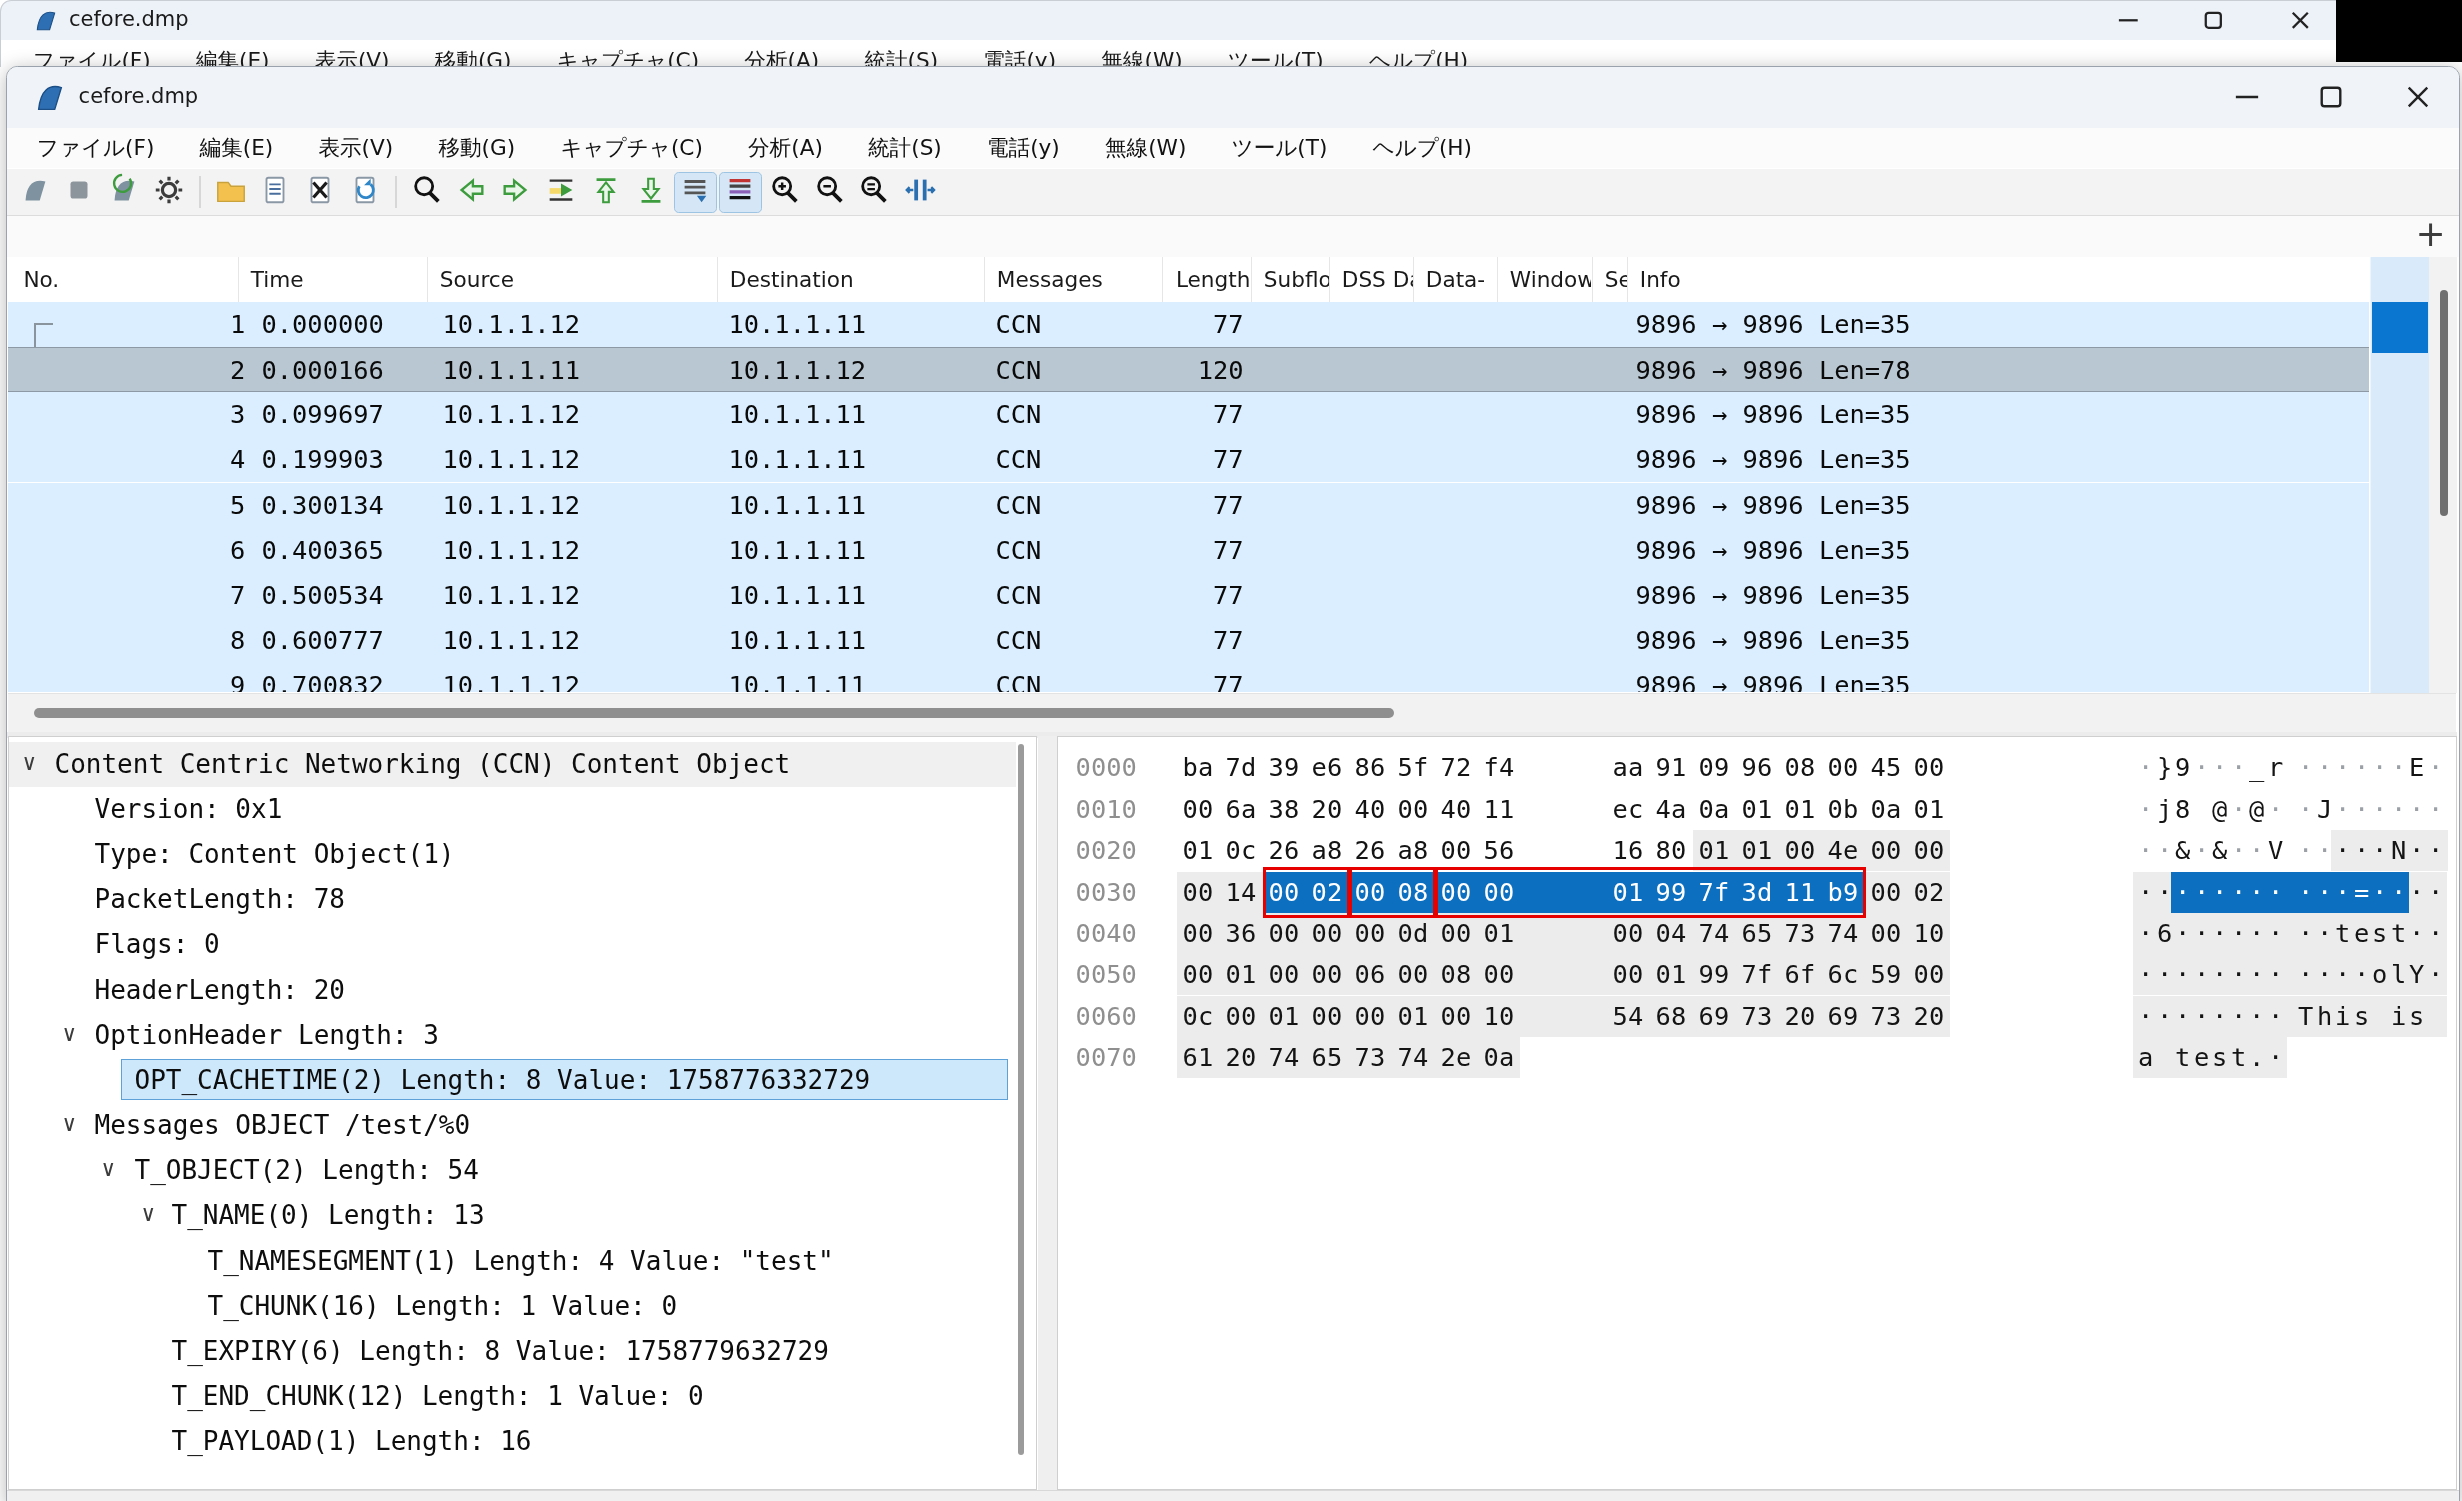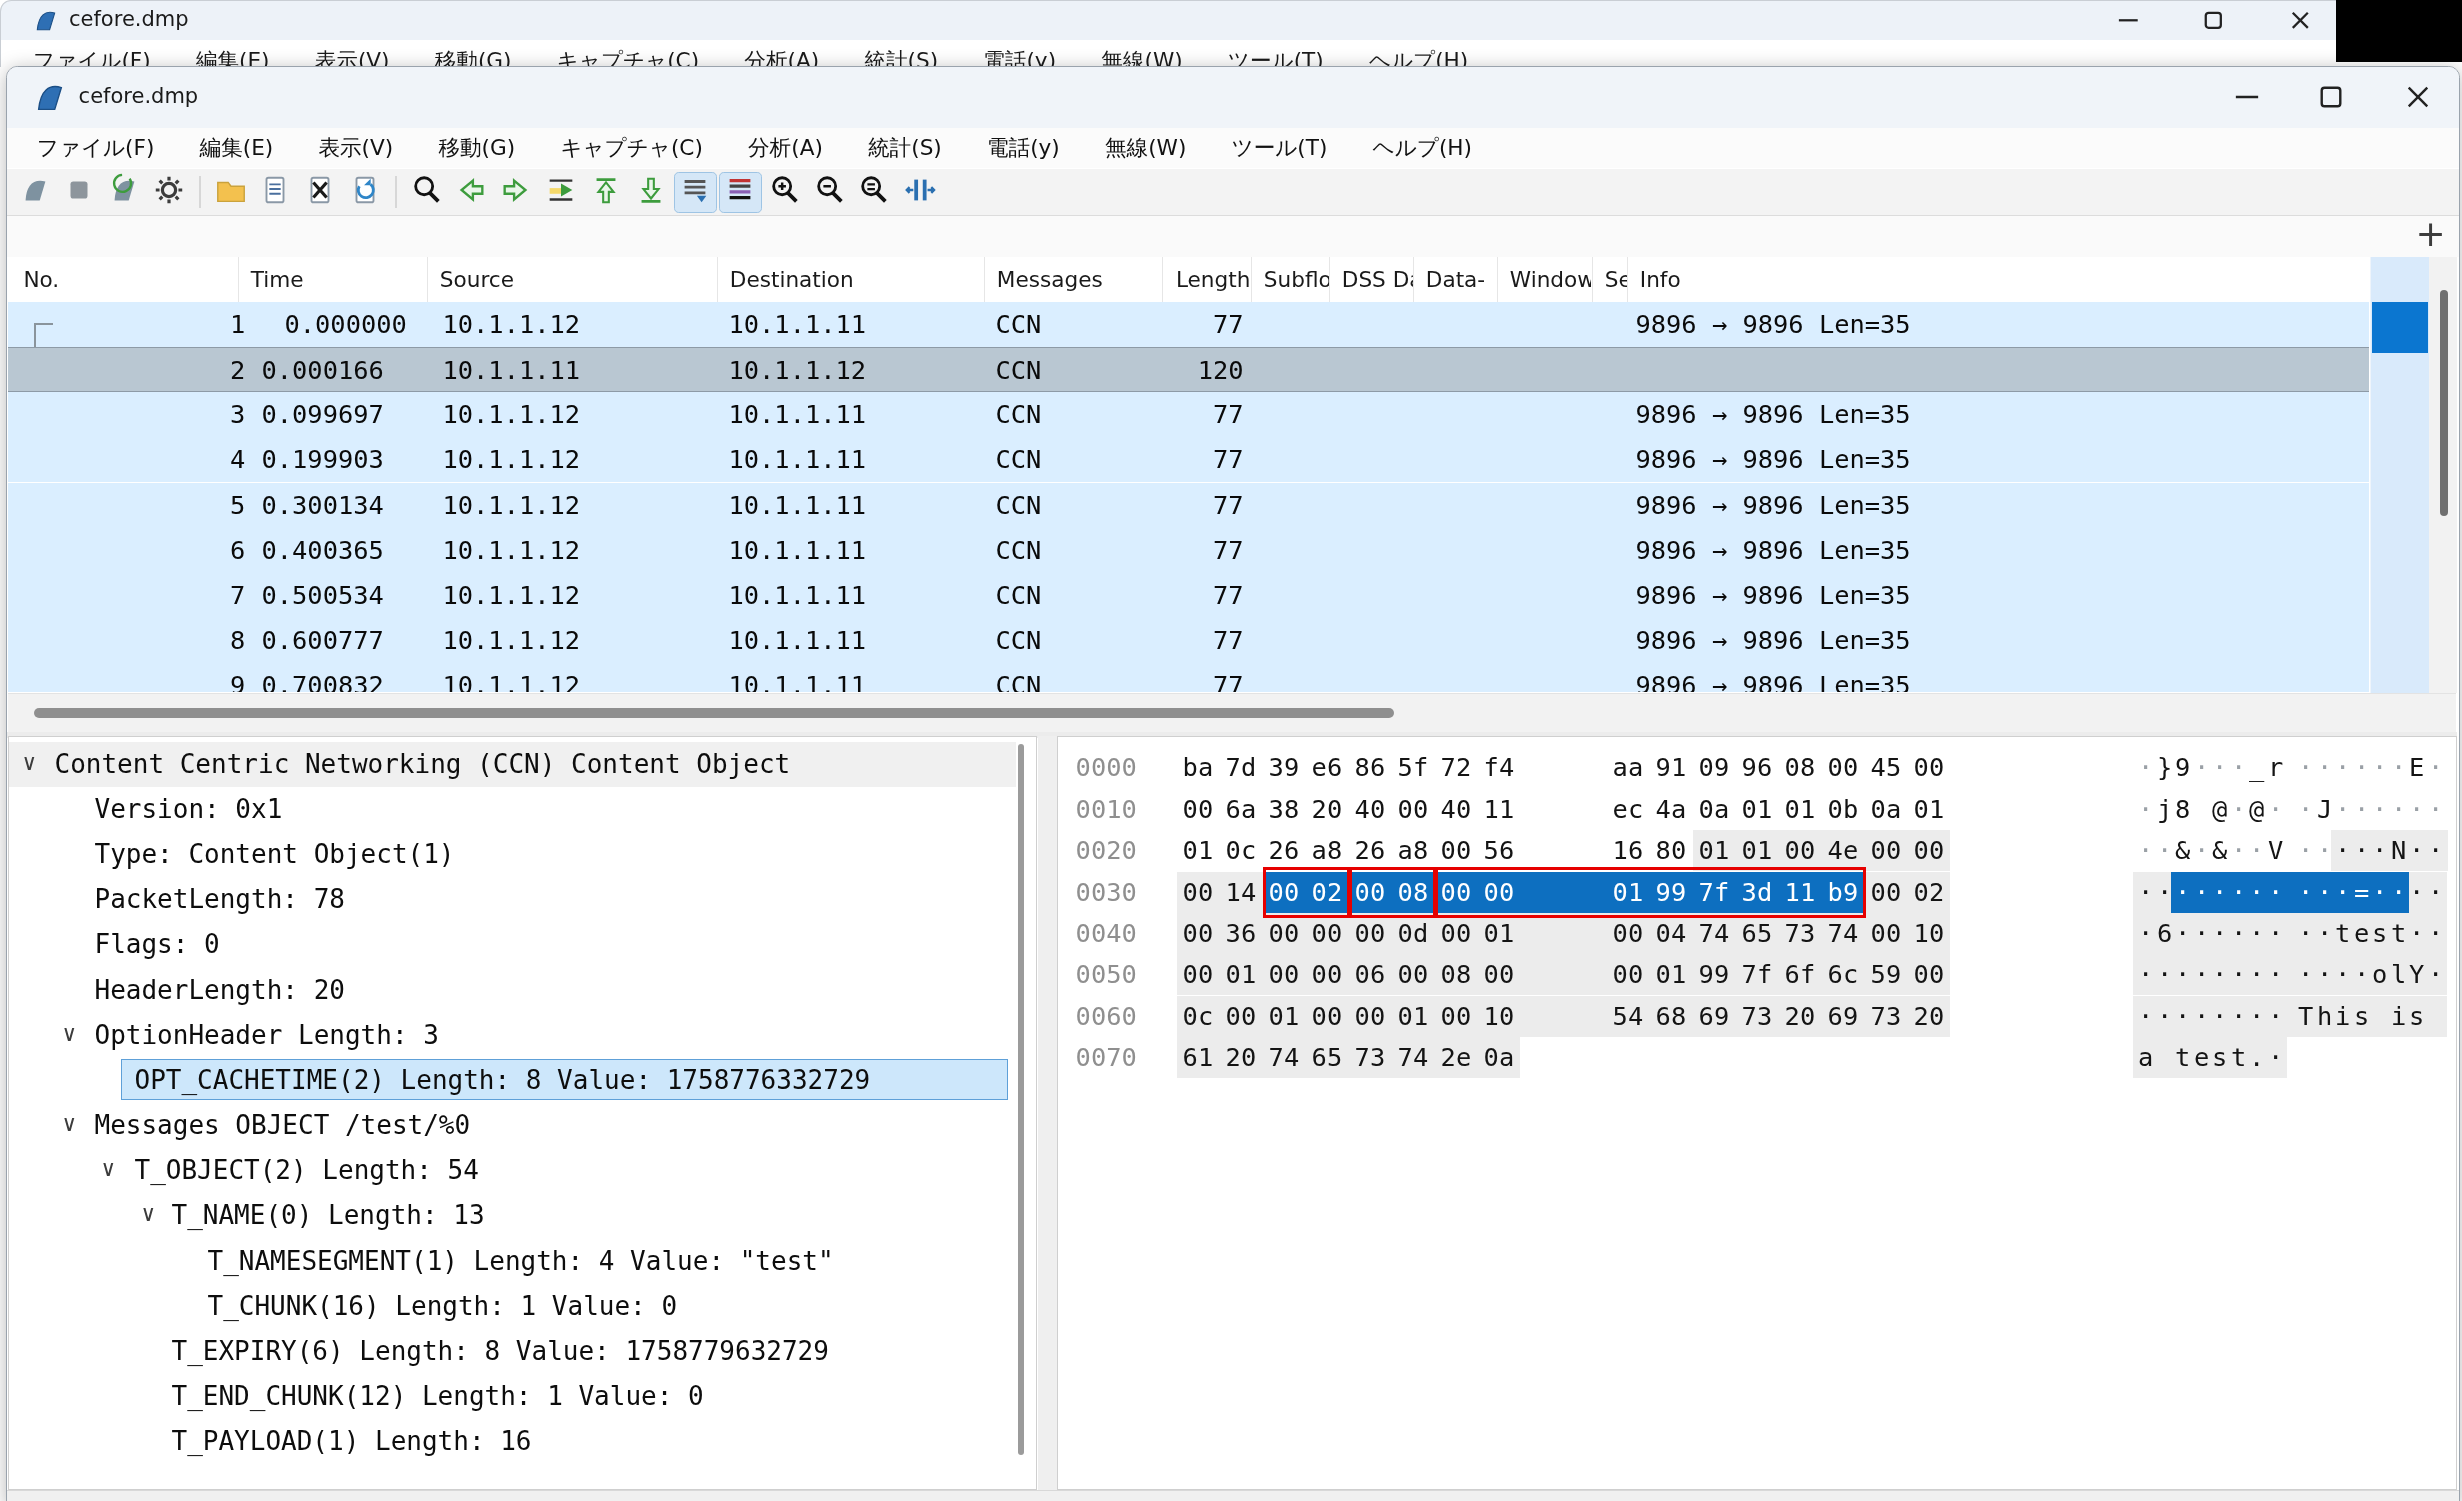--- a/index.html
+++ b/index.html
@@ -330,35 +330,36 @@
         <div class="hcell" style="left: 1321px; width: 84px;">DSS Da</div>
         <div class="hcell" style="left: 1405px; width: 85px;">Data-</div>
         <div class="hcell" style="left: 1489px; width: 94px;">Window</div>
         <div class="hcell" style="left: 1584px; width: 36px;">Seq</div>
         <div class="hcell" style="left: 1619px; width: 741px;">Info</div>
       </div>
 
     <div class="abs" id="rows">
         <div class="prow mono" style="top: 0px;">
           <div class="pcell num" style="left: 1.9px; width: 235px;">1</div>
-          <div class="pcell " style="left: 253px; width: 188px; margin-left: 23px;">0.000000</div>
+          <div class="pcell " style="left: 253px; width: 188px;">0.000000</div>
           <div class="pcell " style="left: 434px; width: 282px;">10.1.1.12</div>
           <div class="pcell " style="left: 720px; width: 282px;">10.1.1.11</div>
           <div class="pcell " style="left: 987px; width: 160px;">CCN</div>
           <div class="pcell num" style="left: 1154px; width: 81px;">77</div>
           <div class="pcell " style="left: 1627px; width: 734px;">9896 → 9896 Len=35</div>
           <div class="rel-mark"></div>
         </div>
         <div class="prow mono selected" style="top: 45px;">
           <div class="pcell num" style="left: 1.9px; width: 235px;">2</div>
           <div class="pcell " style="left: 253px; width: 188px;">0.000166</div>
           <div class="pcell " style="left: 434px; width: 282px;">10.1.1.11</div>
           <div class="pcell " style="left: 720px; width: 282px;">10.1.1.12</div>
           <div class="pcell " style="left: 987px; width: 160px;">CCN</div>
           <div class="pcell num" style="left: 1154px; width: 81px;">120</div>
+          <div class="pcell " style="left: 1627px; width: 734px;">9896 → 9896 Len=78</div>
         </div>
         <div class="prow mono" style="top: 90px;">
           <div class="pcell num" style="left: 1.9px; width: 235px;">3</div>
           <div class="pcell " style="left: 253px; width: 188px;">0.099697</div>
           <div class="pcell " style="left: 434px; width: 282px;">10.1.1.12</div>
           <div class="pcell " style="left: 720px; width: 282px;">10.1.1.11</div>
           <div class="pcell " style="left: 987px; width: 160px;">CCN</div>
           <div class="pcell num" style="left: 1154px; width: 81px;">77</div>
           <div class="pcell " style="left: 1627px; width: 734px;">9896 → 9896 Len=35</div>
         </div>

